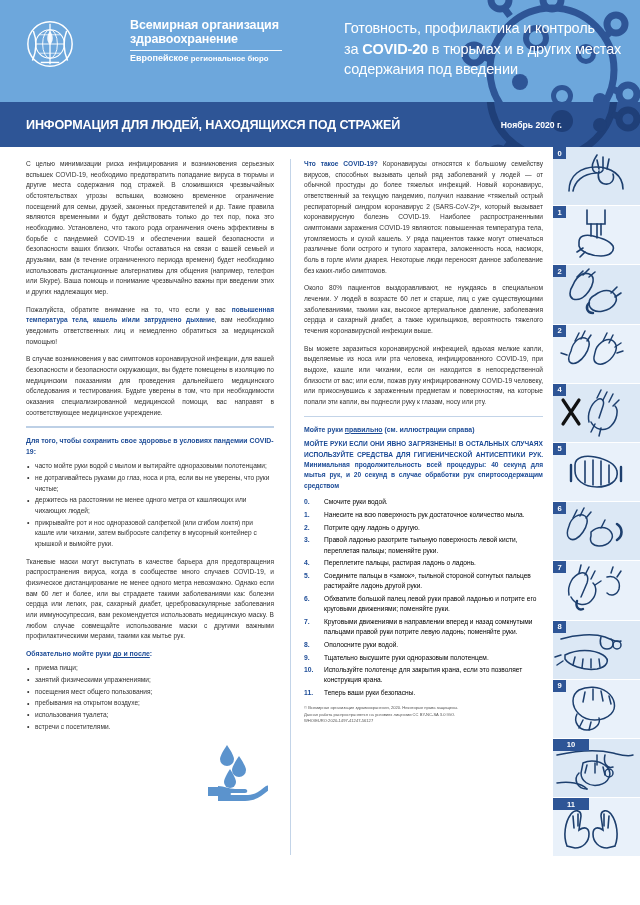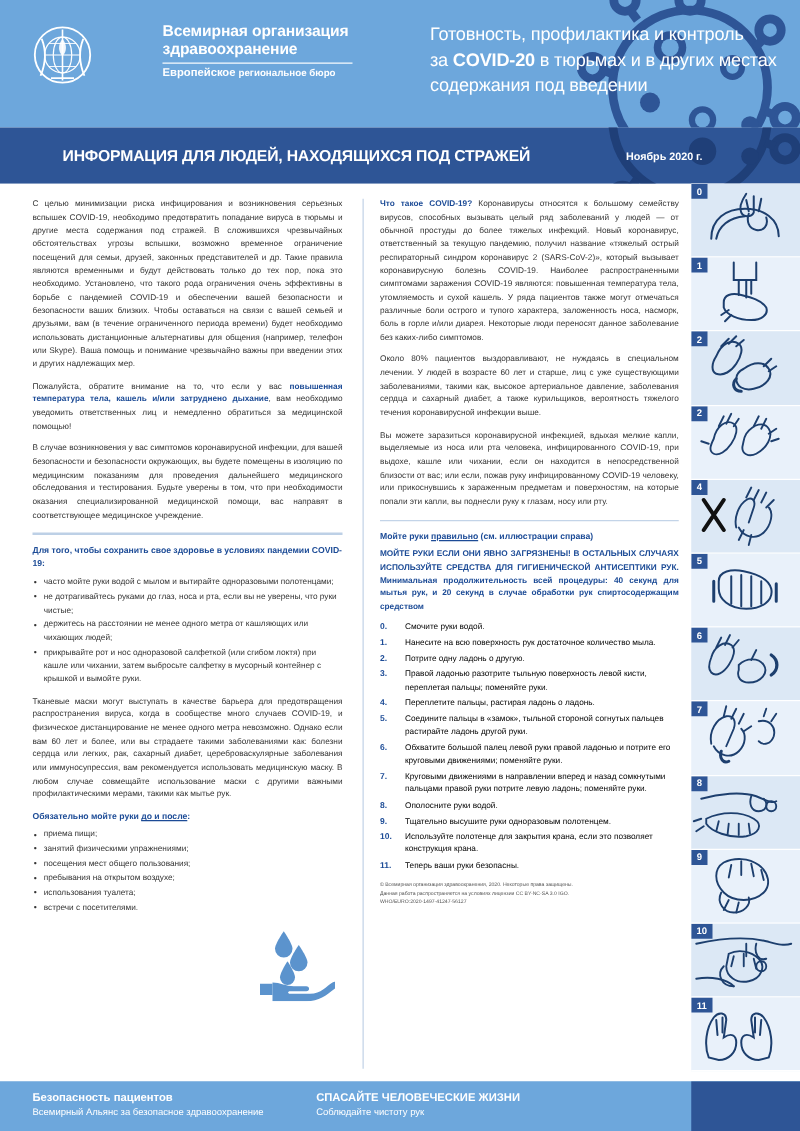--- a/index.html
+++ b/index.html
@@ -74,21 +74,20 @@
     position: absolute; top: -95px; right: -10px;
     width: 210px; height: 175px;
   }
   .subbanner-title {
     color: #ffffff;
     font-size: 12.6px;
     font-weight: bold;
     letter-spacing: -0.15px;
     padding-left: 26px;
     z-index: 2;
-    margin-left: 24px;
   }
   .subbanner-date {
     position: absolute;
     right: 78px; top: 50%;
     transform: translateY(-50%);
     color: #ffffff;
     font-size: 8.6px;
     font-weight: bold;
     z-index: 2;
   }
@@ -211,21 +210,21 @@
     position: absolute;
     left: 0; top: 0;
     width: 13px; height: 12px;
     background: #2e5596;
     color: #ffffff;
     font-size: 7.6px;
     font-weight: bold;
     display: flex; align-items: center; justify-content: center;
     z-index: 3;
   }
-  .strip-num.wide { width: 17px; }
+  .strip-num.wide { width: 36px; }
   .strip-art {
     position: absolute;
     left: 0; top: 0;
     width: 87px; height: 59px;
   }
 
   
   .footer {
     position: relative;
     height: 40px;
@@ -573,25 +572,14 @@
               <path d="M62 48 C66 38 64 24 58 16 C54 11 48 12 48 18 L50 32 C44 28 40 30 40 36 C40 44 46 50 54 50 Z"></path>
               <path d="M56 18 L55 30 M51 16 L51 28"></path>
             </g>
           </svg>
         </div>
 
       </div>
     </div>
   </div>
 
-  <div class="footer">
-    <div class="footer-col">
-      <div class="footer-t1">Безопасность пациентов</div>
-      <div class="footer-t2">Всемирный Альянс за безопасное здравоохранение</div>
-    </div>
-    <div class="footer-col second">
-      <div class="footer-t1">СПАСАЙТЕ ЧЕЛОВЕЧЕСКИЕ ЖИЗНИ</div>
-      <div class="footer-t2">Соблюдайте чистоту рук</div>
-    </div>
-    <div class="footer-right-block"></div>
-  </div>
 
 </div>
 
 </body></html>

